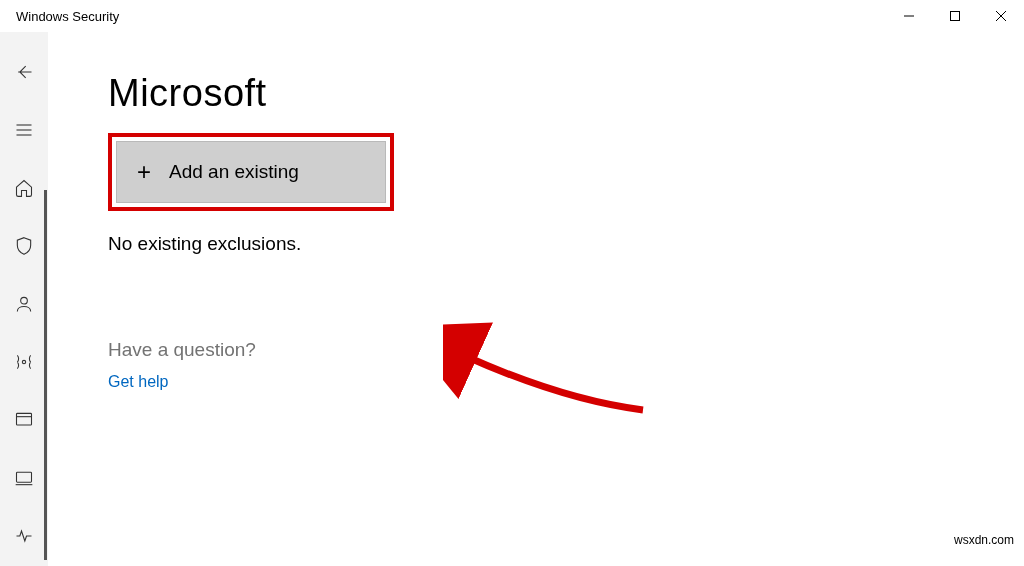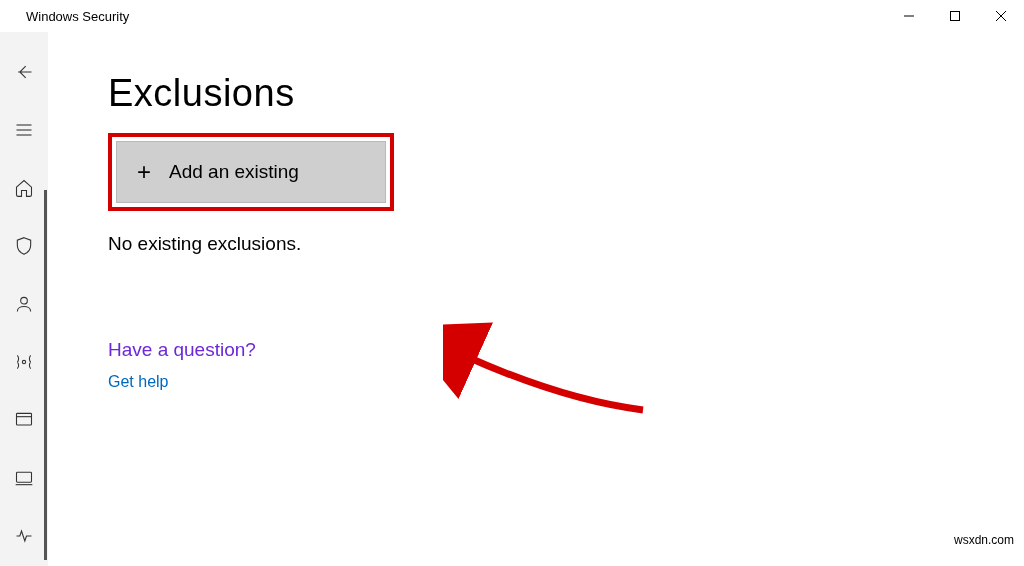--- a/index.html
+++ b/index.html
@@ -1,33 +1,33 @@
 <!DOCTYPE html>
 <html><head>
 <meta charset="utf-8">
 <style>
   * { box-sizing: border-box; margin: 0; padding: 0; }
   body { font-family: "Segoe UI", -apple-system, Arial, sans-serif; background: #fff; width: 1024px; height: 566px; overflow: hidden; position: relative; }
-  .titlebar { height: 32px; display: flex; align-items: center; padding: 0 20px; }
+  .titlebar { height: 32px; display: flex; align-items: center; padding: 0 10px; }
   .titlebar .title { font-size: 13px; color: #000; padding-left: 6px; }
   .win-controls { position: absolute; top: 0; right: 0; display: flex; }
   .win-btn { width: 46px; height: 32px; display: flex; align-items: center; justify-content: center; font-size: 14px; color: #000; }
   .app { display: flex; height: calc(100% - 32px); }
   .sidebar { width: 48px; background: #f3f3f3; display: flex; flex-direction: column; align-items: center; padding-top: 20px; gap: 18px; position: relative; }
   .sidebar .nav-icon { width: 40px; height: 40px; display: flex; align-items: center; justify-content: center; color: #333; }
   .sidebar .nav-icon svg { width: 20px; height: 20px; stroke: #333; fill: none; stroke-width: 1.3; }
   .indicator { position: absolute; left: 44px; top: 158px; width: 3px; height: 370px; background: #555; }
   .content { flex: 1; padding: 40px 60px 20px 60px; position: relative; }
   h1 { font-size: 38px; font-weight: 300; color: #000; margin-bottom: 18px; letter-spacing: 0.5px; }
   .subtitle { font-size: 19px; color: #222; line-height: 1.45; max-width: 720px; margin-bottom: 70px; font-weight: 400; }
   .btn-wrap { display: inline-block; border: 4px solid #d40000; padding: 4px; margin-bottom: 22px; }
   .add-btn { background: #cfcfcf; border: 1px solid #b9b9b9; width: 270px; height: 62px; display: flex; align-items: center; gap: 18px; padding: 0 20px; font-size: 19px; color: #000; cursor: pointer; }
   .add-btn .plus { font-size: 24px; font-weight: 300; }
   .status { font-size: 19px; color: #000; margin-bottom: 84px; }
-  .question { font-size: 19px; color: #6d28d9; margin-bottom: 12px; }
+  .question { font-size: 19px; color: #737373; margin-bottom: 12px; }
   .link { font-size: 16px; color: #0067c0; cursor: pointer; }
   .arrow { position: absolute; left: 395px; top: 278px; pointer-events: none; }
   .watermark { position: absolute; bottom: 19px; right: 10px; font-size: 12px; color: #000000; }
 </style>
 </head>
 <body>
 
 <div class="titlebar">
   <span class="title">Windows Security</span>
 </div>
@@ -100,21 +100,21 @@
     </div>
     <div class="nav-icon">
       <svg viewBox="0 0 24 24">
           <path d="M3 12h4l2-6 4 12 2-6h6"></path>
         </svg>
     </div>
     <div class="indicator"></div>
   </div>
 
   <div class="content">
-    <h1>Exclusions</h1>
+    <h1>Microsoft</h1>
 
     <div class="btn-wrap">
       <button class="add-btn">
         <span class="plus">+</span>
         <span>Add an existing</span>
       </button>
     </div>
 
     <p class="status">No existing exclusions.</p>
 

